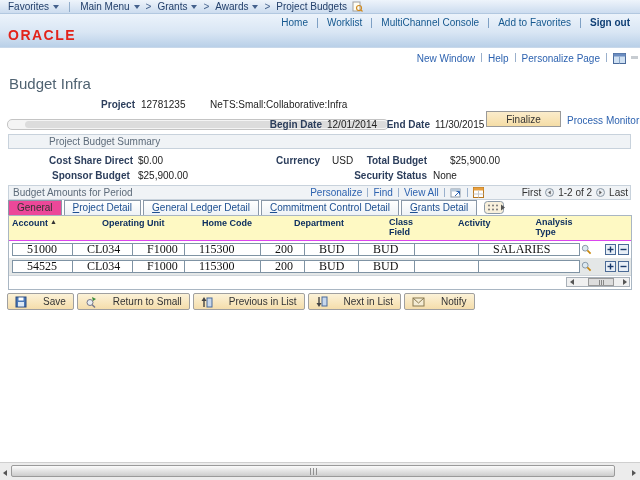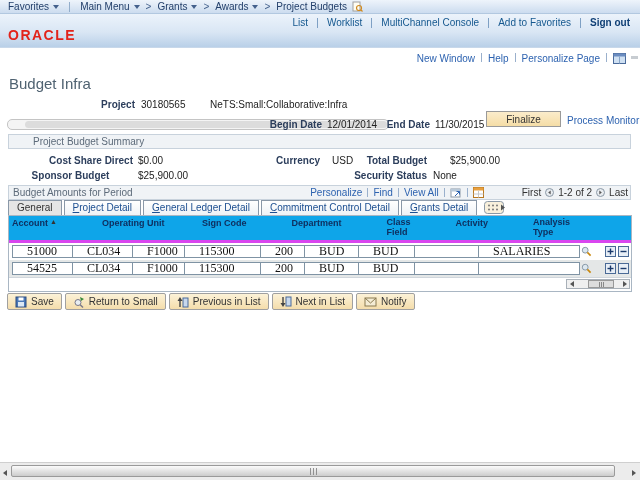--- a/index.html
+++ b/index.html
@@ -42,50 +42,50 @@
   .scroll-stub .thumb{position:absolute;left:17px;top:1px;right:1px;bottom:1px;background:#dcdcdc;border-radius:4px;}
   .l-begin{position:absolute;left:240px;top:119px;width:82px;text-align:right;}
   .v-begin{position:absolute;left:327px;top:119px;}
   .l-end{position:absolute;left:357px;top:119px;width:73px;text-align:right;}
   .v-end{position:absolute;left:435px;top:119px;}
   .finalize-btn{position:absolute;left:486px;top:111px;width:75px;height:16px;background:linear-gradient(#fbeccb,#f5dda6);border:1px solid #9a9a9a;text-align:center;line-height:15px;color:#333;cursor:pointer;box-sizing:border-box;}
   .proc-mon{position:absolute;left:567px;top:115px;color:#2e63b0;cursor:pointer;}
 
   
   .group-bar{position:absolute;left:8px;width:623px;height:15px;background:#f0f3f6;border:1px solid #c8d2dc;box-sizing:border-box;color:#5d6b7a;display:flex;align-items:center;}
-  .bar-summary{top:134px;padding-left:24px;}
+  .bar-summary{top:134px;padding-left:40px;}
   .bar-period{top:185px;padding-left:4px;}
   .bar-period .right{margin-left:auto;display:flex;align-items:center;}
   .plink{color:#2e63b0;cursor:pointer;}
   .psep{border-left:1px solid #9ab0cc;height:9px;margin:0 5px;}
   .pager{display:flex;align-items:center;margin-left:38px;margin-right:2px;color:#333;}
   .pager .pg-ic{margin:0 4px;cursor:pointer;}
 
   
   .l-csd{position:absolute;left:40px;top:155px;width:93px;text-align:right;}
   .v-csd{position:absolute;left:138px;top:155px;}
   .l-cur{position:absolute;left:240px;top:155px;width:80px;text-align:right;}
   .v-cur{position:absolute;left:332px;top:155px;}
   .l-tb{position:absolute;left:350px;top:155px;width:77px;text-align:right;}
   .v-tb{position:absolute;left:430px;top:155px;width:70px;text-align:right;}
-  .l-sb{position:absolute;left:24px;top:170px;width:93px;text-align:center;}
+  .l-sb{position:absolute;left:52px;top:170px;width:93px;text-align:left;}
   .v-sb{position:absolute;left:138px;top:170px;}
   .l-ss{position:absolute;left:350px;top:170px;width:77px;text-align:right;}
   .v-ss{position:absolute;left:433px;top:170px;}
 
   
   .tab-strip{position:absolute;left:8px;top:200px;height:15px;display:flex;align-items:flex-end;}
   .tab{height:14px;line-height:14px;padding:0 8px;border:1px solid #8a98a8;border-bottom:none;background:linear-gradient(#ffffff,#eef2f6);margin-right:2px;color:#1d4f91;cursor:pointer;white-space:nowrap;}
-  .tab.active{background:#e5e5e5;color:#333;}
+  .tab.active{background:#ec4899;color:#333;}
   .tab .ak{text-decoration:underline;}
   .showall{margin-left:5px;margin-bottom:1px;cursor:pointer;}
 
   
   .grid{position:absolute;left:8px;top:215px;width:624px;border:1px solid #a9b6c3;box-sizing:border-box;background:#fff;}
-  .ghead{display:flex;height:24px;border-bottom:3px solid #d946ef;background:#0ea5e9;gap:40px;}
+  .ghead{display:flex;height:24px;border-bottom:1px solid #d946ef;background:#fef9c3;gap:40px;}
   .gh{font-size:9px;font-weight:bold;color:#0f3060;padding:2px 2px 0 3px;box-sizing:border-box;white-space:nowrap;display:flex;align-items:flex-start;}
   .gh.wrap{white-space:normal;line-height:1.1;}
   .grow{display:flex;height:17px;align-items:center;}
   .grow.alt{background:#e4e7e7;align-items:center;}
   .cell{display:flex;align-items:center;padding-left:3px;box-sizing:border-box;}
   .gin{height:11px;font-size:12px;font-family:Liberation Serif, serif;border:1px solid #7f93a4;padding:0 14px;margin-right:1px;background:#fff;color:#111;}
   .c0{width:60px;}.c1{width:60px;}.c2{width:52px;}.c3{width:76px;}.c4{width:44px;}
   .c5{width:54px;}.c6{width:56px;}.c7{width:64px;}.c8{width:96px;}
   .c9{flex:1;}.c10{width:28px;display:flex;justify-content:flex-end;padding-right:2px;}
   .i0{width:36px;}.i1{width:36px;}.i2{width:32px;}.i3{width:54px;}.i4{width:18px;}
@@ -96,21 +96,21 @@
   .gfoot{height:13px;position:relative;border-top:1px solid #d0d6dc;background:#fff;}
   .mini-scroll{position:absolute;right:1px;top:1px;width:64px;height:10px;background:#f0f0f0;border:1px solid #a8b0b8;display:flex;align-items:center;box-sizing:border-box;}
   .ms-btn{width:9px;height:8px;display:flex;align-items:center;justify-content:center;cursor:pointer;}
   .ms-thumb{margin-left:12px;width:26px;height:8px;background:#ddd;border:1px solid #999;box-sizing:border-box;display:flex;align-items:center;justify-content:center;gap:1px;cursor:pointer;}
   .grip{width:1px;height:5px;background:#888;}
   .tri-l{width:0;height:0;border-top:3px solid transparent;border-bottom:3px solid transparent;border-right:4px solid #555;}
   .tri-r{width:0;height:0;border-top:3px solid transparent;border-bottom:3px solid transparent;border-left:4px solid #555;}
 
   
   .toolbar{position:absolute;left:7px;top:293px;display:flex;gap:3px;}
-  .tb-btn{display:inline-flex;align-items:center;gap:4px;height:17px;padding:0 7px;background:linear-gradient(#fcf2d8,#f4ddab);border:1px solid #a0a0a0;border-radius:2px;font-size:10px;color:#333;cursor:pointer;box-sizing:border-box;}
+  .tb-btn{display:inline-flex;align-items:center;gap:16px;height:17px;padding:0 7px;background:linear-gradient(#fcf2d8,#f4ddab);border:1px solid #a0a0a0;border-radius:2px;font-size:10px;color:#333;cursor:pointer;box-sizing:border-box;}
 
   
   .hscroll{position:absolute;left:0;top:462px;width:640px;height:17px;background:#ececec;border-top:1px solid #cfcfcf;}
   .hs-left{position:absolute;left:0;top:4px;width:10px;height:12px;display:flex;align-items:center;justify-content:center;cursor:pointer;}
   .hs-thumb{position:absolute;left:11px;top:2px;width:604px;height:12px;background:linear-gradient(#fbfbfb,#cccccc);border:1px solid #9a9a9a;border-radius:2px;box-sizing:border-box;display:flex;align-items:center;justify-content:center;gap:2px;cursor:pointer;}
   .hs-thumb .grip{height:7px;background:#909090;}
   .hs-right{position:absolute;right:1px;top:4px;width:10px;height:12px;display:flex;align-items:center;justify-content:center;cursor:pointer;}
 </style>
 </head>
 <body>
@@ -141,21 +141,21 @@
   </span>
   <svg class="doc-icon" width="11" height="11">
     <rect x="1" y="1" width="7" height="9" fill="#fffdf2" stroke="#a0a0a0"></rect>
     <circle cx="7" cy="7" r="2.5" fill="none" stroke="#d08a20" stroke-width="1.2"></circle>
     <line x1="9" y1="9" x2="10.5" y2="10.5" stroke="#d08a20" stroke-width="1.2"></line>
   </svg>
 </div>
 
 <div class="hdr-band">
   <div class="hdr-links">
-    <span class="hdr-link">List</span>
+    <span class="hdr-link">Home</span>
     <span class="hsep"></span>
     <span class="hdr-link">Worklist</span>
     <span class="hsep"></span>
     <span class="hdr-link">MultiChannel Console</span>
     <span class="hsep"></span>
     <span class="hdr-link">Add to Favorites</span>
     <span class="hsep"></span>
     <span class="hdr-link signout">Sign out</span>
   </div>
   <div class="oracle-logo">ORACLE</div>
@@ -172,21 +172,21 @@
     <rect x="0.5" y="0.5" width="12" height="10" fill="#cfe0f2" stroke="#4a6a9a"></rect>
     <rect x="0.5" y="0.5" width="12" height="3" fill="#6a8cc0"></rect>
     <line x1="6.5" y1="3.5" x2="6.5" y2="10.5" stroke="#8aa6c8"></line>
   </svg>
 </div>
 <div class="top-dash"></div>
 
 <div class="page-title">Budget Infra</div>
 
 <div class="l-project lbl">Project</div>
-<div class="v-project val">30180565</div>
+<div class="v-project val">12781235</div>
 <div class="v-projdesc val">NeTS:Small:Collaborative:Infra</div>
 
 <div class="scroll-stub">
     <div class="thumb"></div>
   </div>
 <div class="l-begin lbl">Begin Date</div>
 <div class="v-begin val">12/01/2014</div>
 <div class="l-end lbl">End Date</div>
 <div class="v-end val">11/30/2015</div>
 <div class="finalize-btn">Finalize</div>
@@ -261,21 +261,21 @@
   </svg>
 </div>
 
 <div class="grid">
   <div class="ghead">
     <div class="gh c0">
       <span>Account</span>
       <span class="sort-ic">▲</span>
     </div>
     <div class="gh c1">Operating Unit</div>
-    <div class="gh c2">Sign Code</div>
+    <div class="gh c2">Home Code</div>
     <div class="gh c3">Department</div>
     <div class="gh c4 wrap">Class Field</div>
     <div class="gh c5">Activity</div>
     <div class="gh c6 wrap">Analysis Type</div>
     <div class="gh c9"></div>
     <div class="gh c10"></div>
   </div>
 
   <div class="grow">
     <div class="cell c0">

